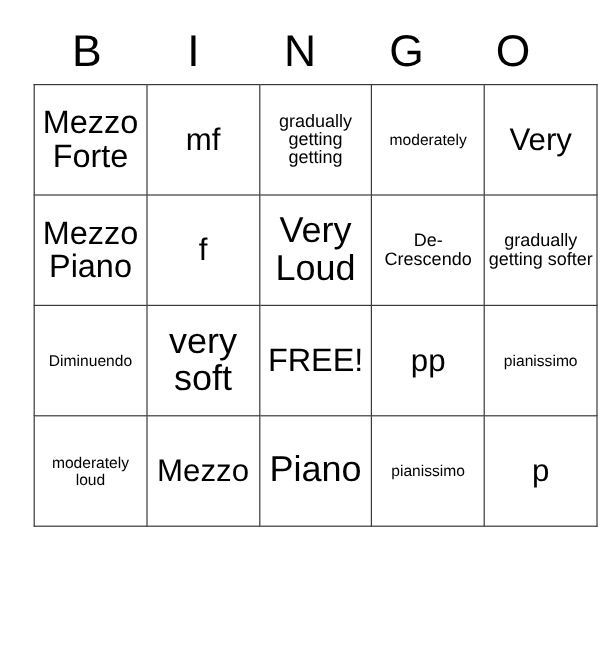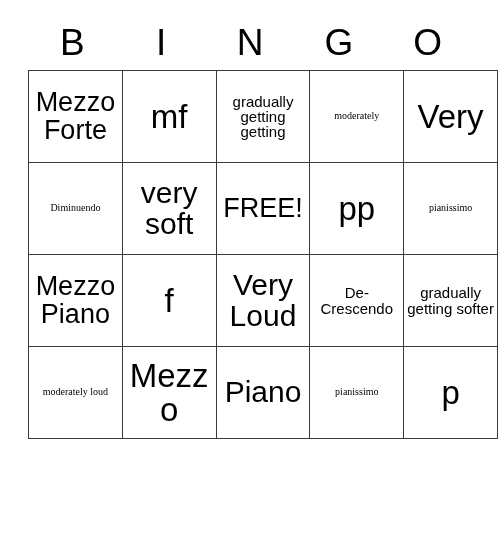--- a/index.html
+++ b/index.html
@@ -57,25 +57,25 @@
     background: #ffffff;
   }
   .cell-text {
     display: block;
     line-height: 1.02;
     color: #000000;
     word-wrap: break-word;
   }
 
   
-  .sz-xl   { font-size: 33px; }
+  .sz-xl   { font-size: 26px; }
   .sz-lg   { font-size: 30px; }
   .sz-md   { font-size: 27px; }
   .sz-xs   { font-size: 15px; }
-  .sz-xxs  { font-size: 10px; font-family: Liberation Serif, serif; }
+  .sz-xxs  { font-size: 13px; }
 </style>
 </head>
 <body>
 
 <div class="card">
 
   <div class="header-row">
     <div class="header-cell">B</div>
     <div class="header-cell">I</div>
     <div class="header-cell">N</div>
@@ -97,50 +97,50 @@
           </td>
         <td>
             <span class="cell-text sz-xxs">moderately</span>
           </td>
         <td>
             <span class="cell-text sz-xl">Very</span>
           </td>
       </tr>
       <tr>
         <td>
+            <span class="cell-text sz-md">Mezzo Piano</span>
+          </td>
+        <td>
+            <span class="cell-text sz-xl">f</span>
+          </td>
+        <td>
+            <span class="cell-text sz-lg">Very Loud</span>
+          </td>
+        <td>
+            <span class="cell-text sz-xs">De-Crescendo</span>
+          </td>
+        <td>
+            <span class="cell-text sz-xs">gradually getting softer</span>
+          </td>
+      </tr>
+      <tr>
+        <td>
             <span class="cell-text sz-xxs">Diminuendo</span>
           </td>
         <td>
             <span class="cell-text sz-lg">very soft</span>
           </td>
         <td>
             <span class="cell-text sz-md">FREE!</span>
           </td>
         <td>
             <span class="cell-text sz-xl">pp</span>
           </td>
         <td>
             <span class="cell-text sz-xxs">pianissimo</span>
-          </td>
-      </tr>
-      <tr>
-        <td>
-            <span class="cell-text sz-md">Mezzo Piano</span>
-          </td>
-        <td>
-            <span class="cell-text sz-xl">f</span>
-          </td>
-        <td>
-            <span class="cell-text sz-lg">Very Loud</span>
-          </td>
-        <td>
-            <span class="cell-text sz-xs">De-Crescendo</span>
-          </td>
-        <td>
-            <span class="cell-text sz-xs">gradually getting softer</span>
           </td>
       </tr>
       <tr>
         <td>
             <span class="cell-text sz-xxs">moderately loud</span>
           </td>
         <td>
             <span class="cell-text sz-xl">Mezzo</span>
           </td>
         <td>

